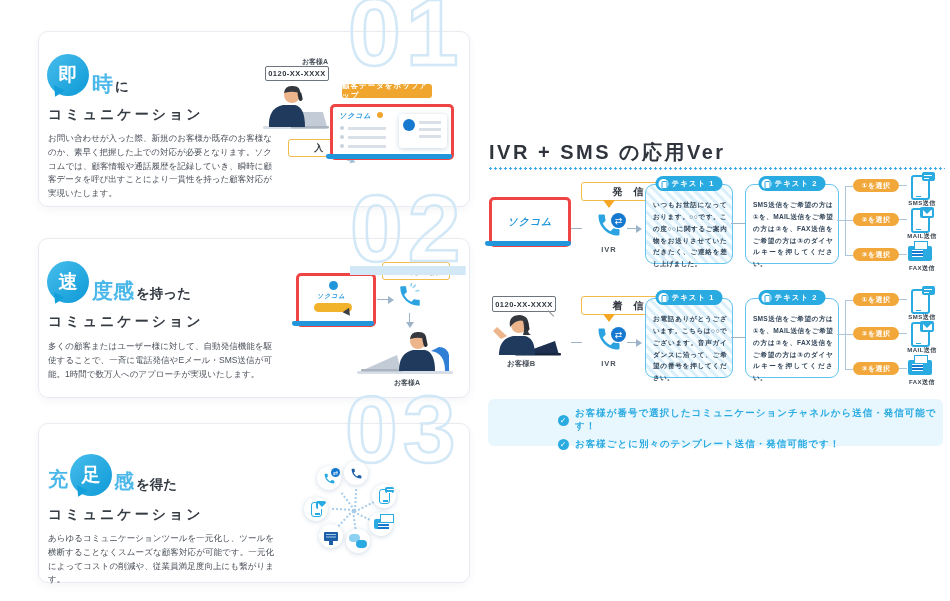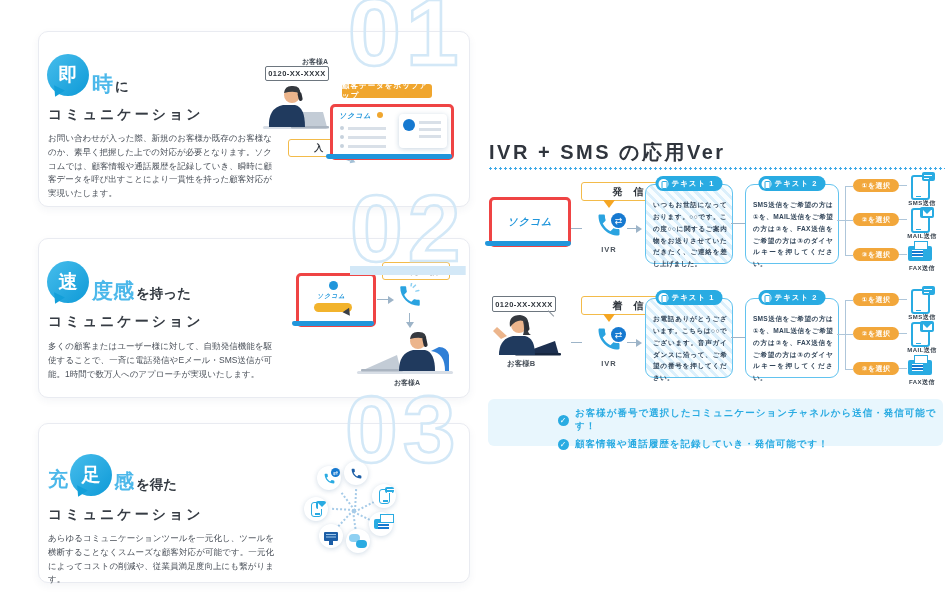--- a/index.html
+++ b/index.html
@@ -376,17 +376,17 @@
     <div class="ch-label" style="left:412px;top:89px;">FAX送信</div>
   </div>
 
   <div class="notebox" style="left:488px;top:399px;width:455px;height:47px;padding:8px 0 0 70px;box-sizing:border-box;">
     <div class="noteline">
       <span class="chk">✓</span>
       <span>お客様が番号で選択したコミュニケーションチャネルから送信・発信可能です！</span>
     </div>
     <div class="noteline" style="margin-top:5px;">
       <span class="chk">✓</span>
-      <span>顧客情報や通話履歴を記録していき・発信可能です！</span>
+      <span>お客様ごとに別々のテンプレート送信・発信可能です！</span>
     </div>
   </div>
 
 </div>
 
 </body></html>

